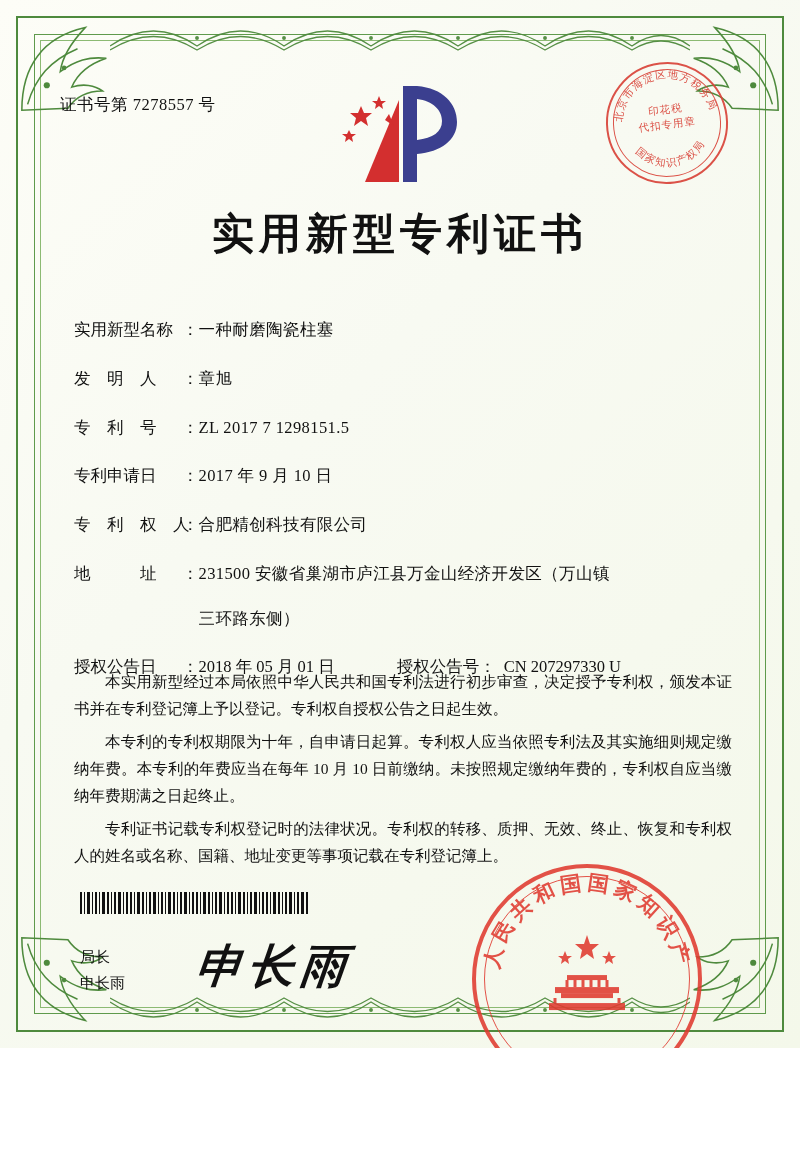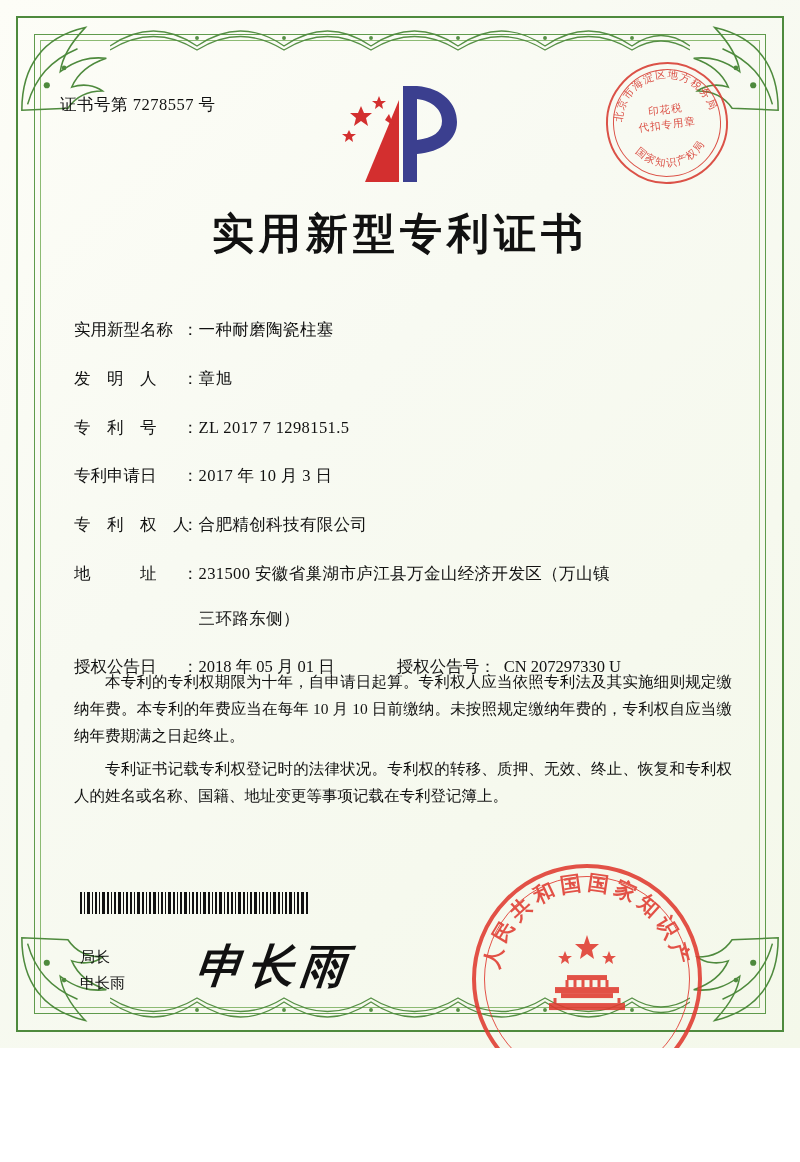--- a/index.html
+++ b/index.html
@@ -404,21 +404,21 @@
 
       <div class="frow">
         <div class="flabel">专　利　号</div>
         <div class="fsep">：</div>
         <div class="fvalue">ZL 2017 7 1298151.5</div>
       </div>
 
       <div class="frow">
         <div class="flabel">专利申请日</div>
         <div class="fsep">：</div>
-        <div class="fvalue">2017 年 10 月 3 日</div>
+        <div class="fvalue">2017 年 9 月 10 日</div>
       </div>
 
       <div class="frow">
         <div class="flabel">专　利　权　人</div>
         <div class="fsep">：</div>
         <div class="fvalue">合肥精创科技有限公司</div>
       </div>
 
       <div class="frow">
         <div class="flabel">地　　　址</div>
@@ -435,20 +435,21 @@
         <div>2018 年 05 月 01 日</div>
         <div class="right-part">
           <span class="rlabel">授权公告号：</span>
           <span>CN 207297330 U</span>
         </div>
       </div>
 
     </div>
 
     <div class="paras">
+      <p>本实用新型经过本局依照中华人民共和国专利法进行初步审查，决定授予专利权，颁发本证书并在专利登记簿上予以登记。专利权自授权公告之日起生效。</p>
       <p>本专利的专利权期限为十年，自申请日起算。专利权人应当依照专利法及其实施细则规定缴纳年费。本专利的年费应当在每年 10 月 10 日前缴纳。未按照规定缴纳年费的，专利权自应当缴纳年费期满之日起终止。</p>
       <p>专利证书记载专利权登记时的法律状况。专利权的转移、质押、无效、终止、恢复和专利权人的姓名或名称、国籍、地址变更等事项记载在专利登记簿上。</p>
     </div>
 
     <div class="barcode">
       <svg viewBox="0 0 228 22" preserveAspectRatio="none">
         <g fill="#111">
           <rect x="0" y="0" width="2" height="22"></rect>
             <rect x="4" y="0" width="1" height="22"></rect>
           <rect x="7" y="0" width="3" height="22"></rect>

